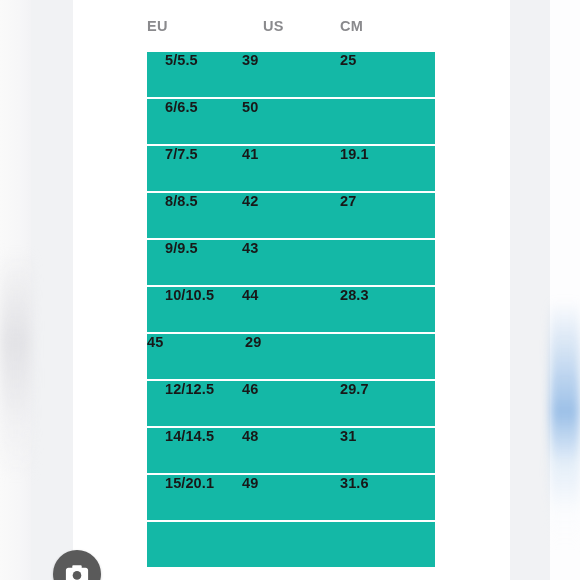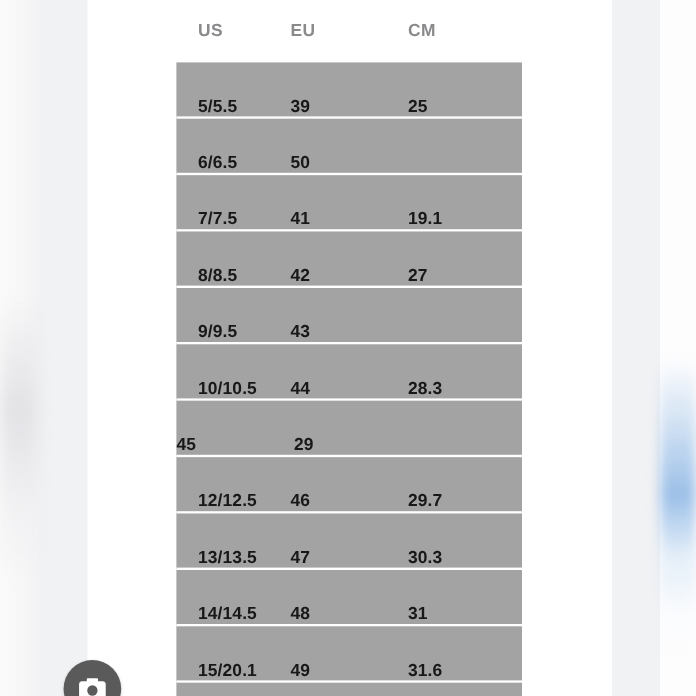--- a/index.html
+++ b/index.html
@@ -101,22 +101,22 @@
     color: #8a8a8d;
     letter-spacing: 0.4px;
   }
 
   .table-body {
     background: #ffffff;
   }
   .trow {
     display: flex;
     height: 45px;
-    align-items: flex-end;
-    background: #a3a3a3;
+    align-items: flex-start;
+    background: #14b8a6;
     border-bottom: 2px solid #ffffff;
   }
   .trow:last-child { border-bottom: none; }
 
   .trow .cell {
     font-size: 14.5px;
     font-weight: bold;
     color: #181818;
     letter-spacing: 0.1px;
   }
@@ -150,22 +150,22 @@
   <div class="bg-left-sheen"></div>
   <div class="bg-right-band"></div>
   <div class="bg-right-outer"></div>
   <div class="bg-right-blue"></div>
 
   <div class="sheet"></div>
 
   <div class="size-table">
 
     <div class="table-header">
+      <div class="cell col-eu">EU</div>
       <div class="cell col-us">US</div>
-      <div class="cell col-eu">EU</div>
       <div class="cell col-cm">CM</div>
     </div>
 
     <div class="table-body">
 
       <div class="trow">
         <div class="cell col-us">5/5.5</div>
         <div class="cell col-eu">39</div>
         <div class="cell col-cm">25</div>
       </div>
@@ -202,25 +202,20 @@
         <div class="cell col-eu">45</div>
         <div class="cell col-cm">29</div>
       </div>
 
       <div class="trow">
         <div class="cell col-us">12/12.5</div>
         <div class="cell col-eu">46</div>
         <div class="cell col-cm">29.7</div>
       </div>
 
-      <div class="trow">
-        <div class="cell col-us">13/13.5</div>
-        <div class="cell col-eu">47</div>
-        <div class="cell col-cm">30.3</div>
-      </div>
 
       <div class="trow">
         <div class="cell col-us">14/14.5</div>
         <div class="cell col-eu">48</div>
         <div class="cell col-cm">31</div>
       </div>
 
       <div class="trow">
         <div class="cell col-us">15/20.1</div>
         <div class="cell col-eu">49</div>

